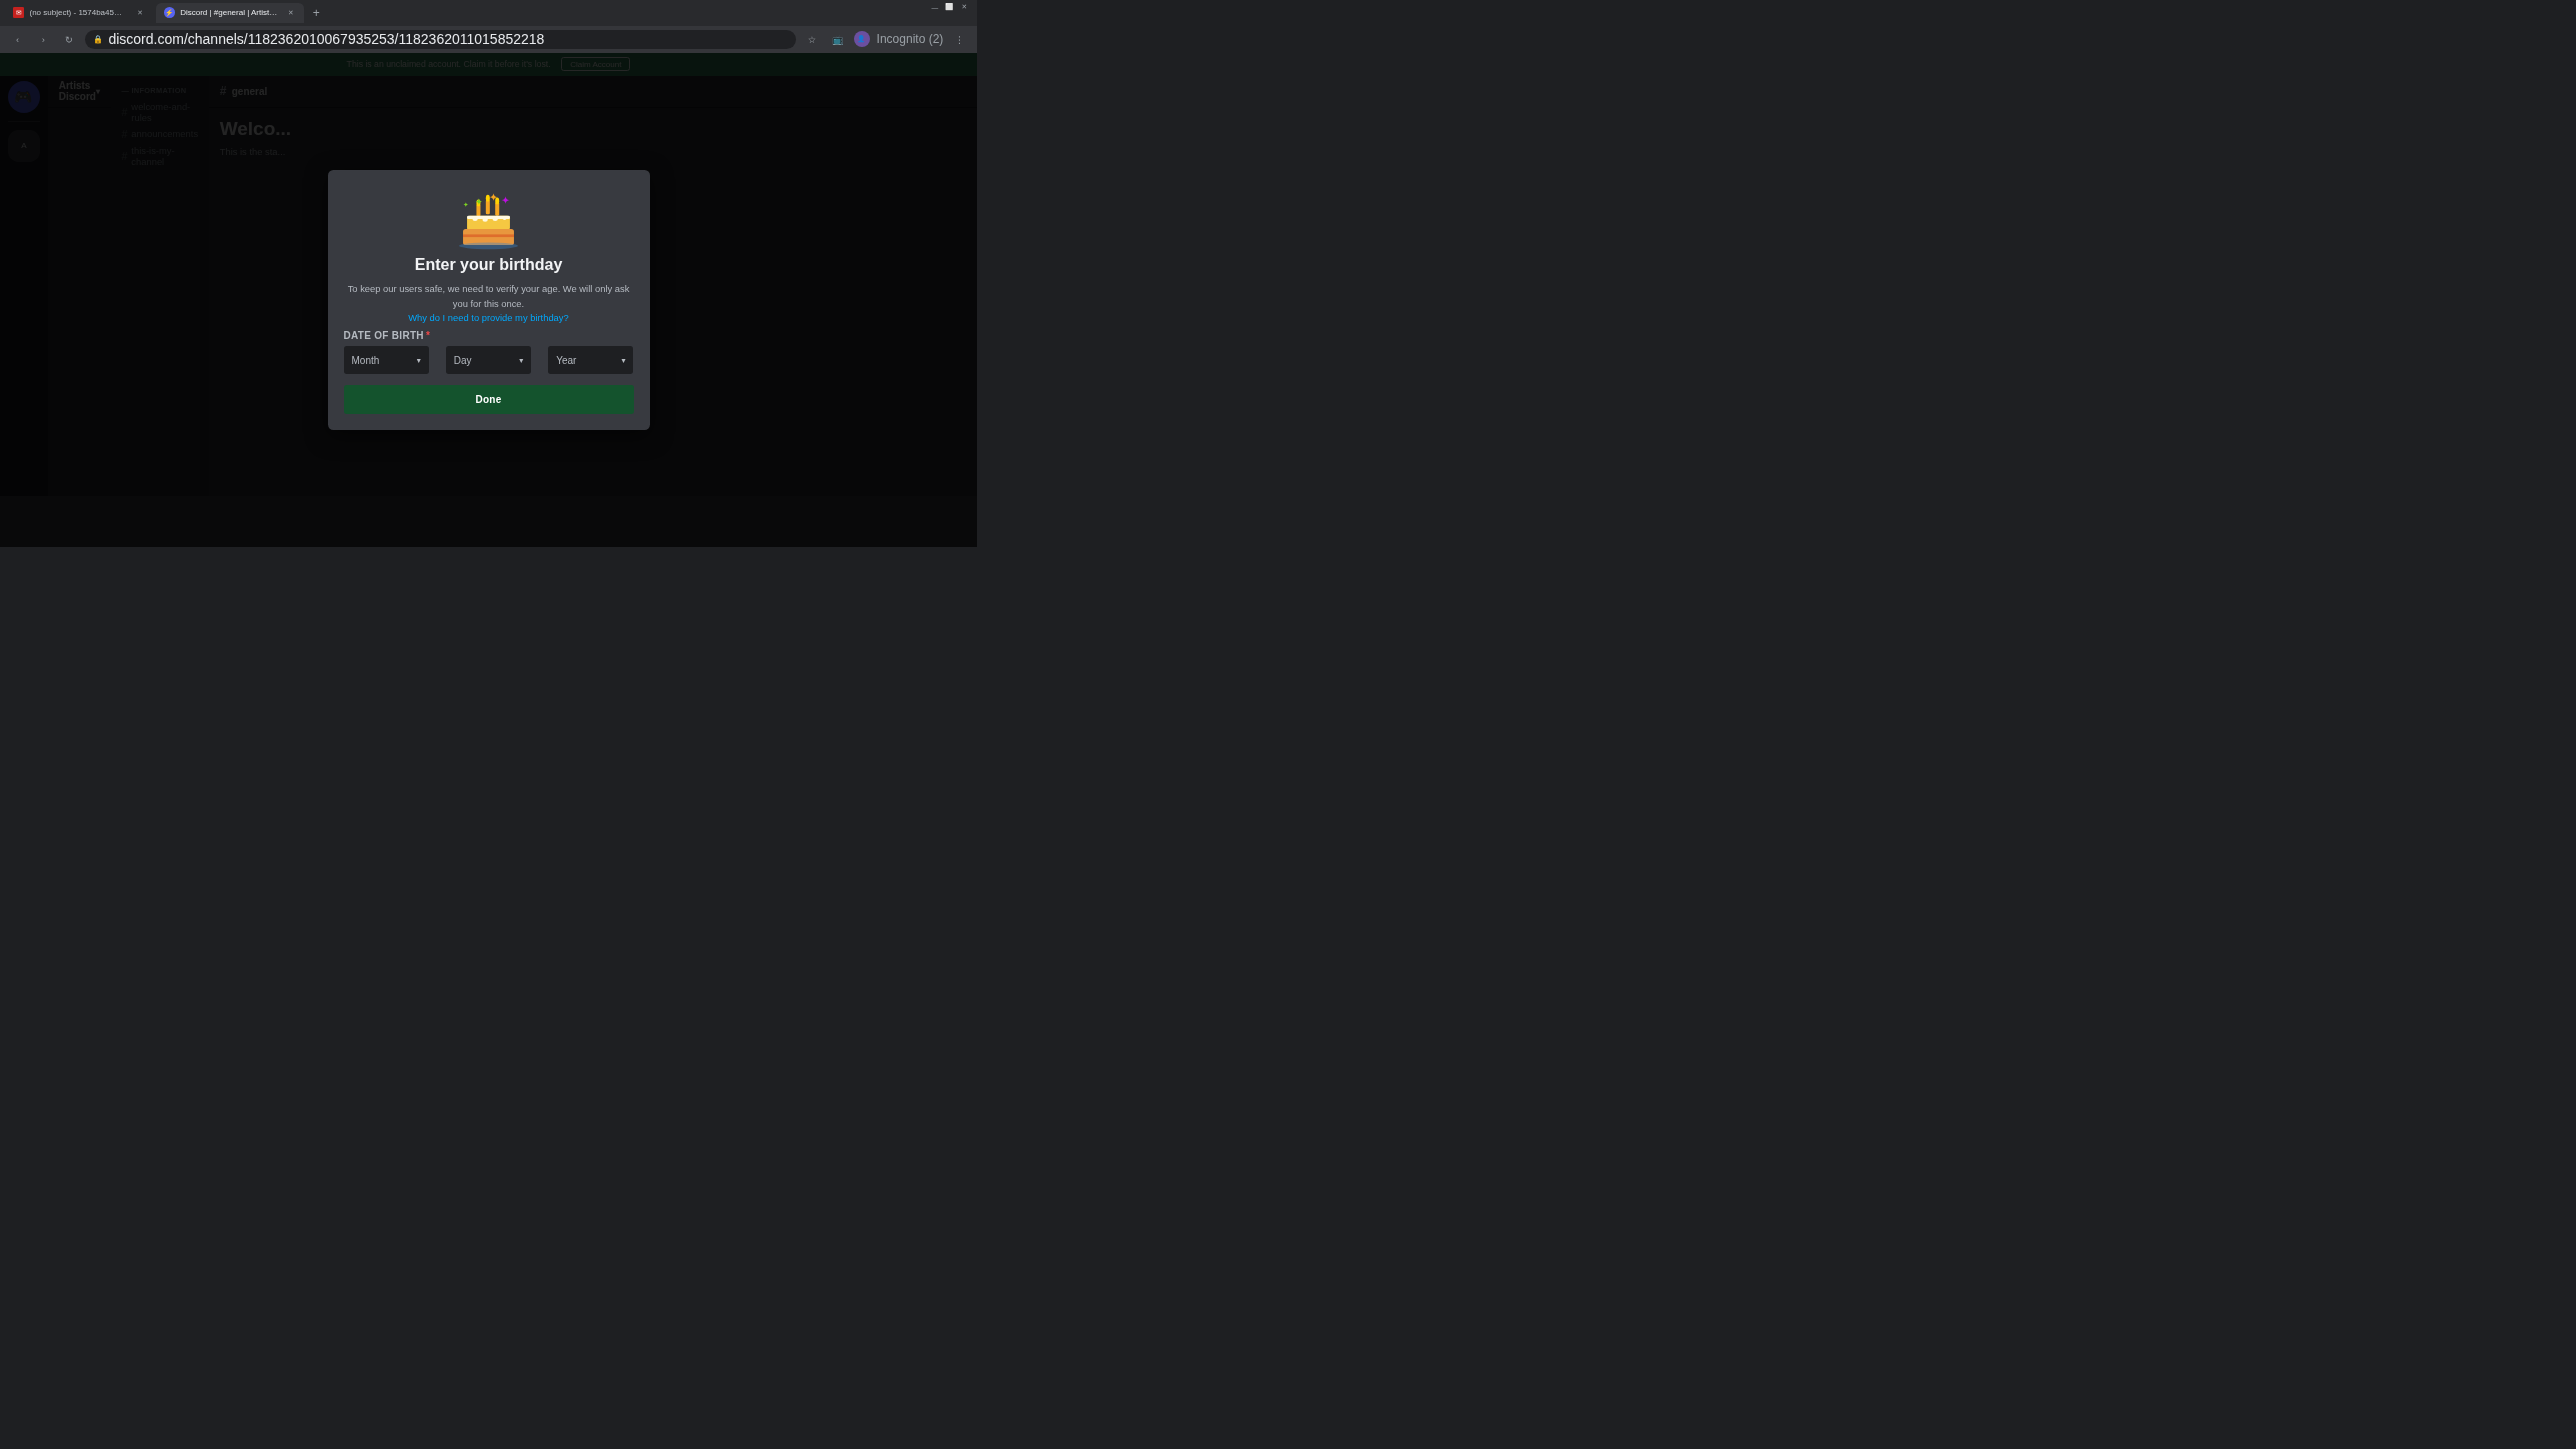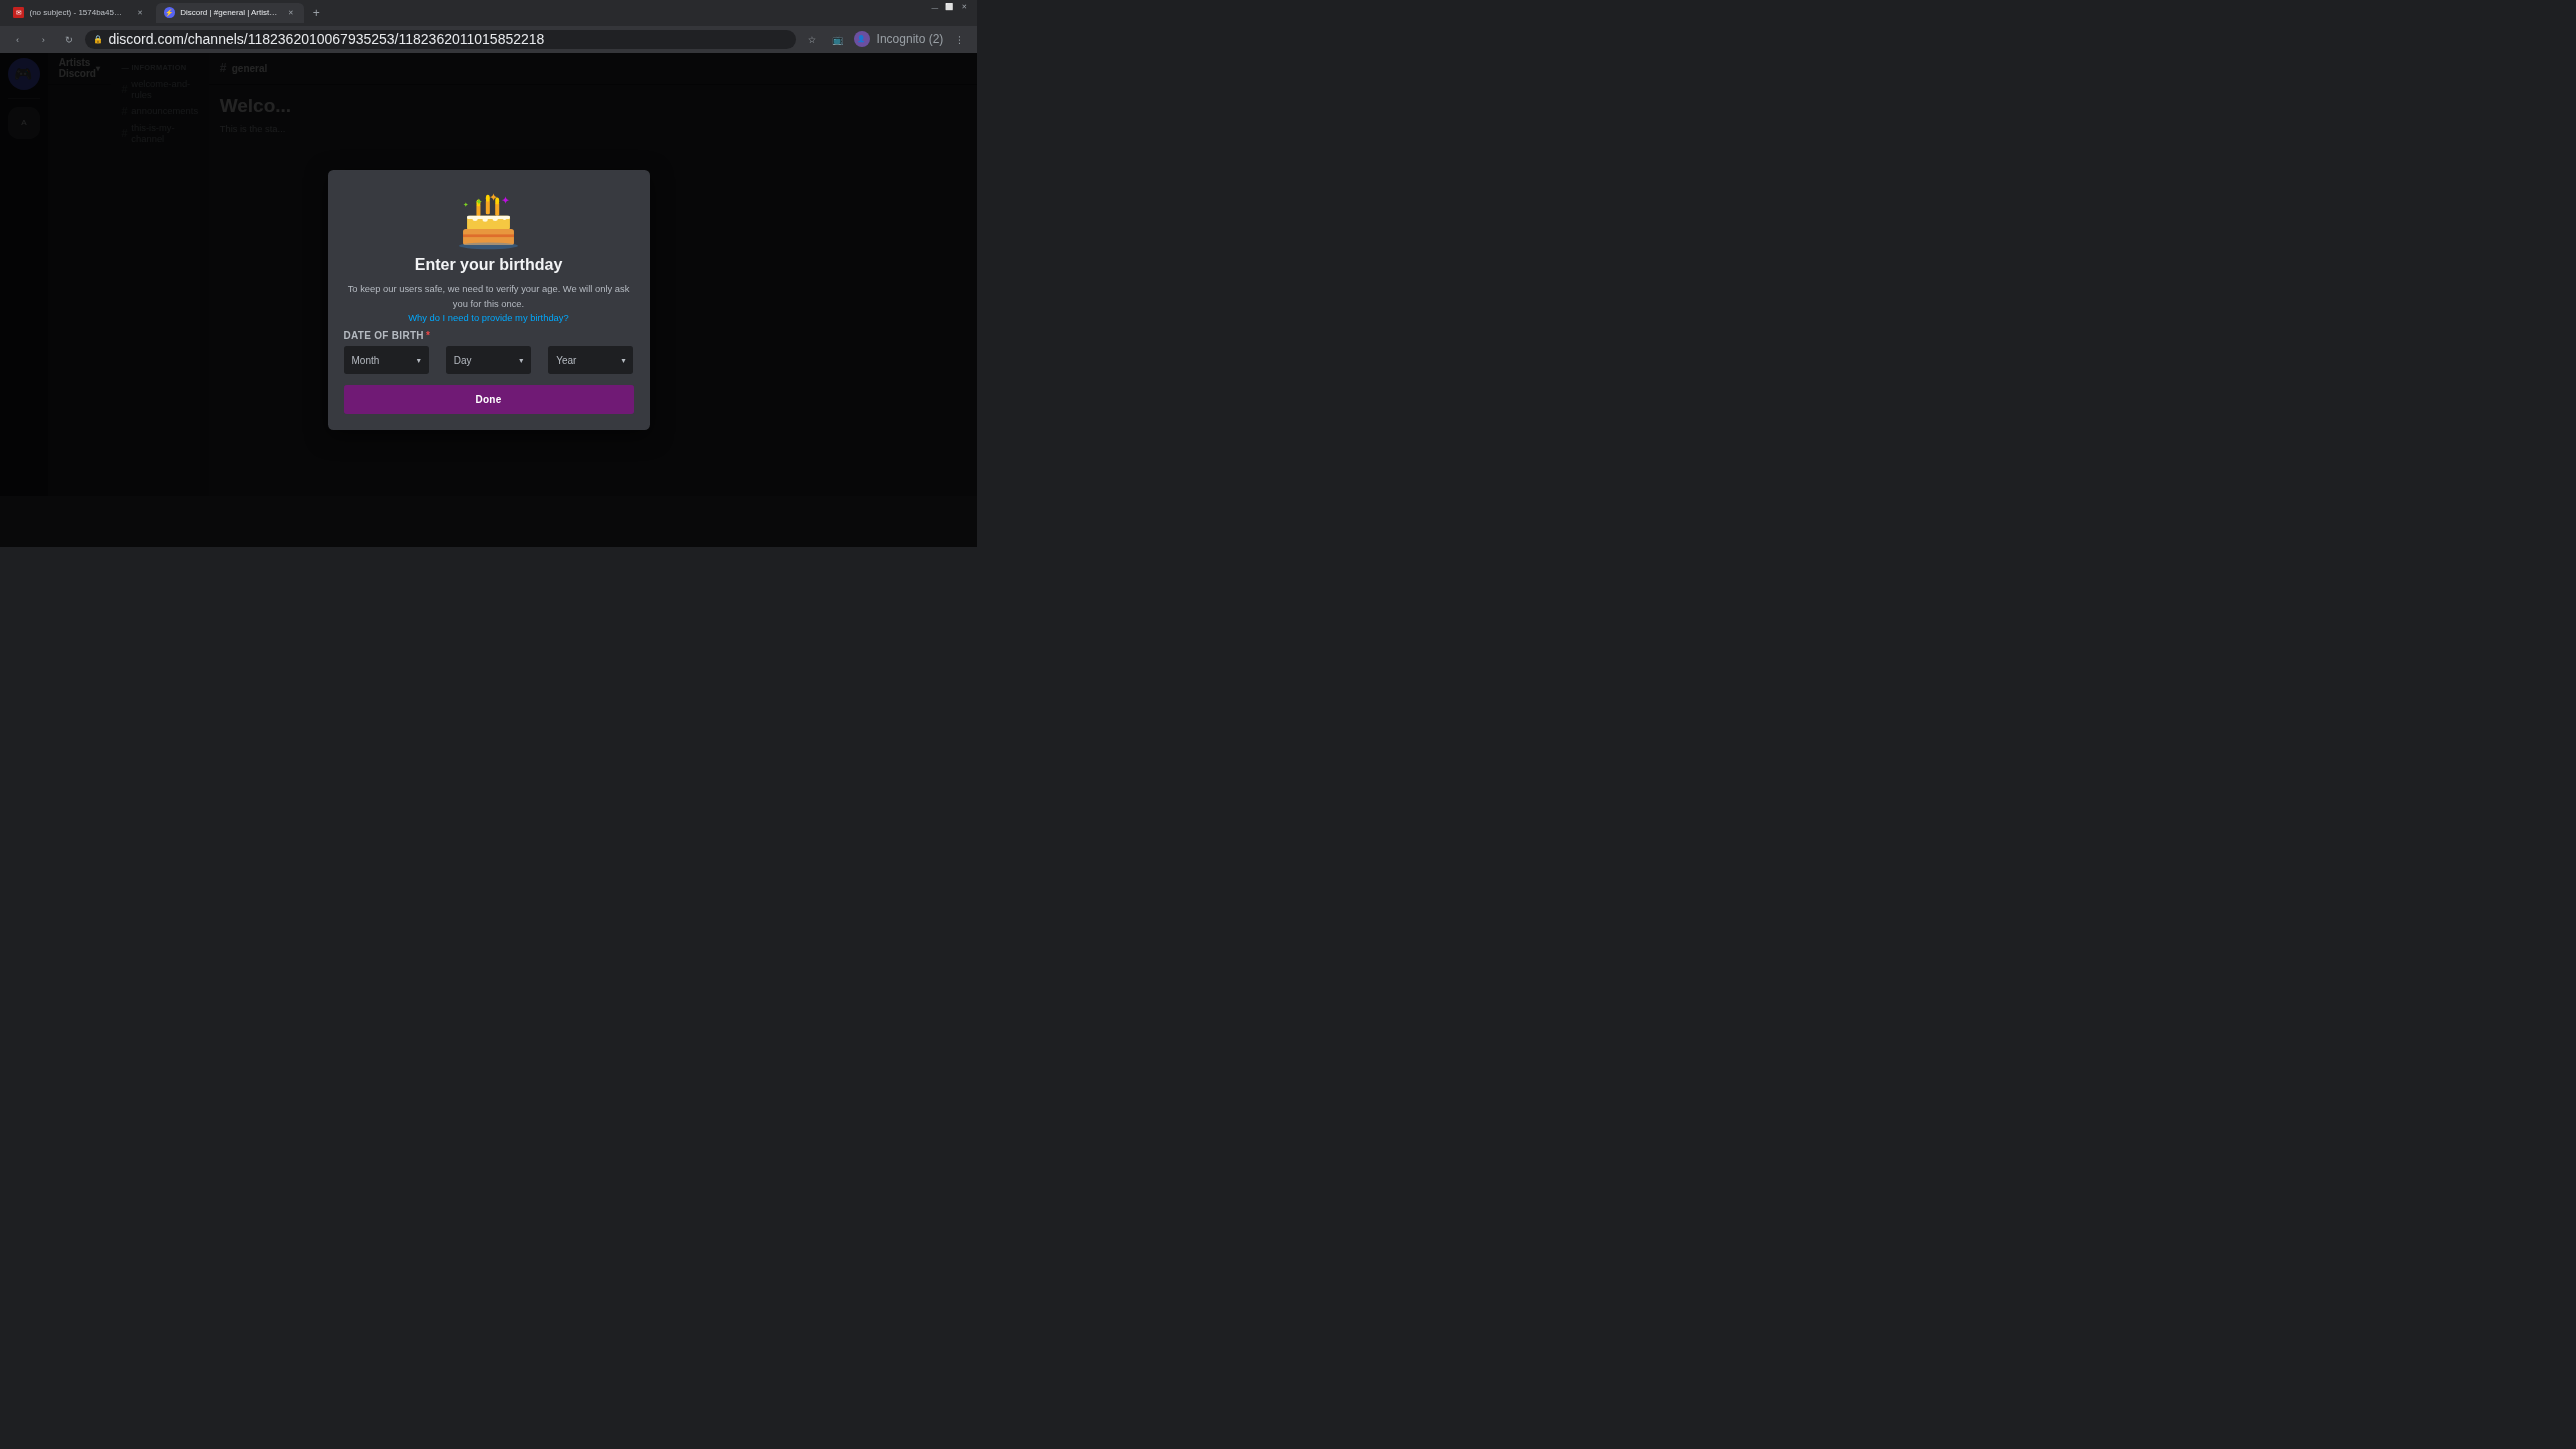--- a/index.html
+++ b/index.html
@@ -388,21 +388,21 @@
       top: 50%;
       transform: translateY(-50%);
       color: #b5bac1;
       pointer-events: none;
       font-size: 8px;
     }
 
     .done-btn {
       width: 100%;
       height: 29.5px;
-      background: #701a75;
+      background: #14532d;
       border: none;
       border-radius: 2.7px;
       color: #fff;
       font-size: 10px;
       font-weight: 600;
       cursor: pointer;
       letter-spacing: 0.2px;
     }
 
     
@@ -456,20 +456,24 @@
     <div class="toolbar-icon" style="background:#6b4fa0;border-radius:50%;width:16px;height:16px;display:flex;align-items:center;justify-content:center;color:#fff;font-size:6.7px;">👤</div>
     <span style="font-size:12px;color:#9aa0a6;">Incognito (2)</span>
     <div class="toolbar-icon">⋮</div>
   </div>
 </div>
 
 <div style="width:100%;height:calc(100% - 52px);position:relative;overflow:hidden;">
 
   <div class="discord-bg">
 
+    <div class="unclaimed-banner">
+      <span>This is an unclaimed account. Claim it before it's lost.</span>
+      <div class="claim-btn">Claim Account</div>
+    </div>
 
     <div class="discord-body">
 
       <div class="server-list">
         <div class="server-icon" style="background:#5865f2;font-size:14.8px;">🎮</div>
         <div style="width:32px;height:0.7px;background:#3f4147;margin:2.7px 0;"></div>
         <div class="server-icon" style="background:#404249;font-size:8px;color:#f2f3f5;border-radius:10.7px;">A</div>
       </div>
 
       <div class="channels-sidebar">

